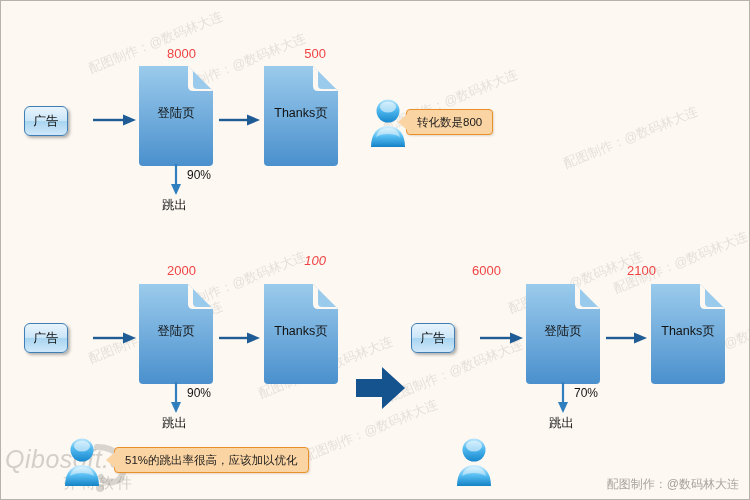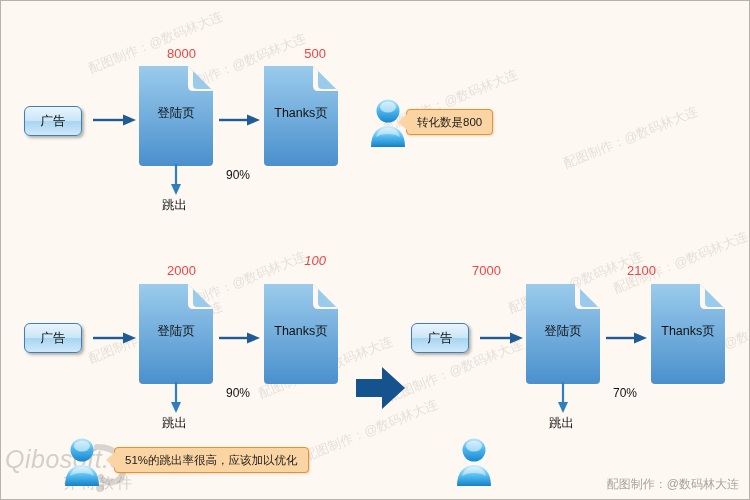--- a/index.html
+++ b/index.html
@@ -62,21 +62,21 @@
     position:absolute;
     font-size:13px;
     color:#ef4444;
     text-align:right;
     white-space:nowrap;
   }
 
   
   .adbox{
     position:absolute;
-    width:58px;height:30px;
+    width:44px;height:30px;
     border:1px solid #3f7fb5;
     border-radius:6px;
     background:linear-gradient(to bottom,#e9f4fc 0%,#cbe6f8 48%,#a9d5f0 52%,#cfe8fa 100%);
     box-shadow:2px 2px 3px rgba(90,90,90,.45);
     display:flex;align-items:center;justify-content:center;
     font-size:12.5px;color:#111;
     box-sizing:border-box;
   }
 
   
@@ -140,21 +140,20 @@
   
   .cap{
     position:absolute;
     font-size:12.5px;color:#111;
     white-space:nowrap;
   }
   .pct{
     position:absolute;
     font-size:12px;color:#111;
     white-space:nowrap;
-    margin-left:39px;
   }
   .footer{
     position:absolute;
     font-size:12px;
     color:#a9a49e;
     white-space:nowrap;
   }
 </style>
 </head>
 <body>
@@ -328,21 +327,21 @@
     <span class="tail"></span>
     <span>51%的跳出率很高，应该加以优化</span>
   </div>
 
   <div class="blockarrow" style="left:355px;top:365px;">
     <svg width="50" height="44" viewBox="0 0 50 44">
       <polygon points="0,13 26,13 26,1 49,22 26,43 26,31 0,31" fill="#14538e"></polygon>
     </svg>
   </div>
 
-  <div class="num" style="left:430px;top:262px;width:70px;">7000</div>
+  <div class="num" style="left:430px;top:262px;width:70px;">6000</div>
   <div class="num" style="left:585px;top:262px;width:70px;">2100</div>
 
   <div class="adbox" style="left:410px;top:322px;">
     <span>广告</span>
   </div>
 
   <div class="arrow" style="left:479px;top:330px;">
     <svg width="44" height="14" viewBox="0 0 44 14">
       <line x1="0" y1="7" x2="32" y2="7" stroke="#1f5c96" stroke-width="2.4"></line>
       <polygon points="30,1.5 43,7 30,12.5" fill="#1f5c96"></polygon>

